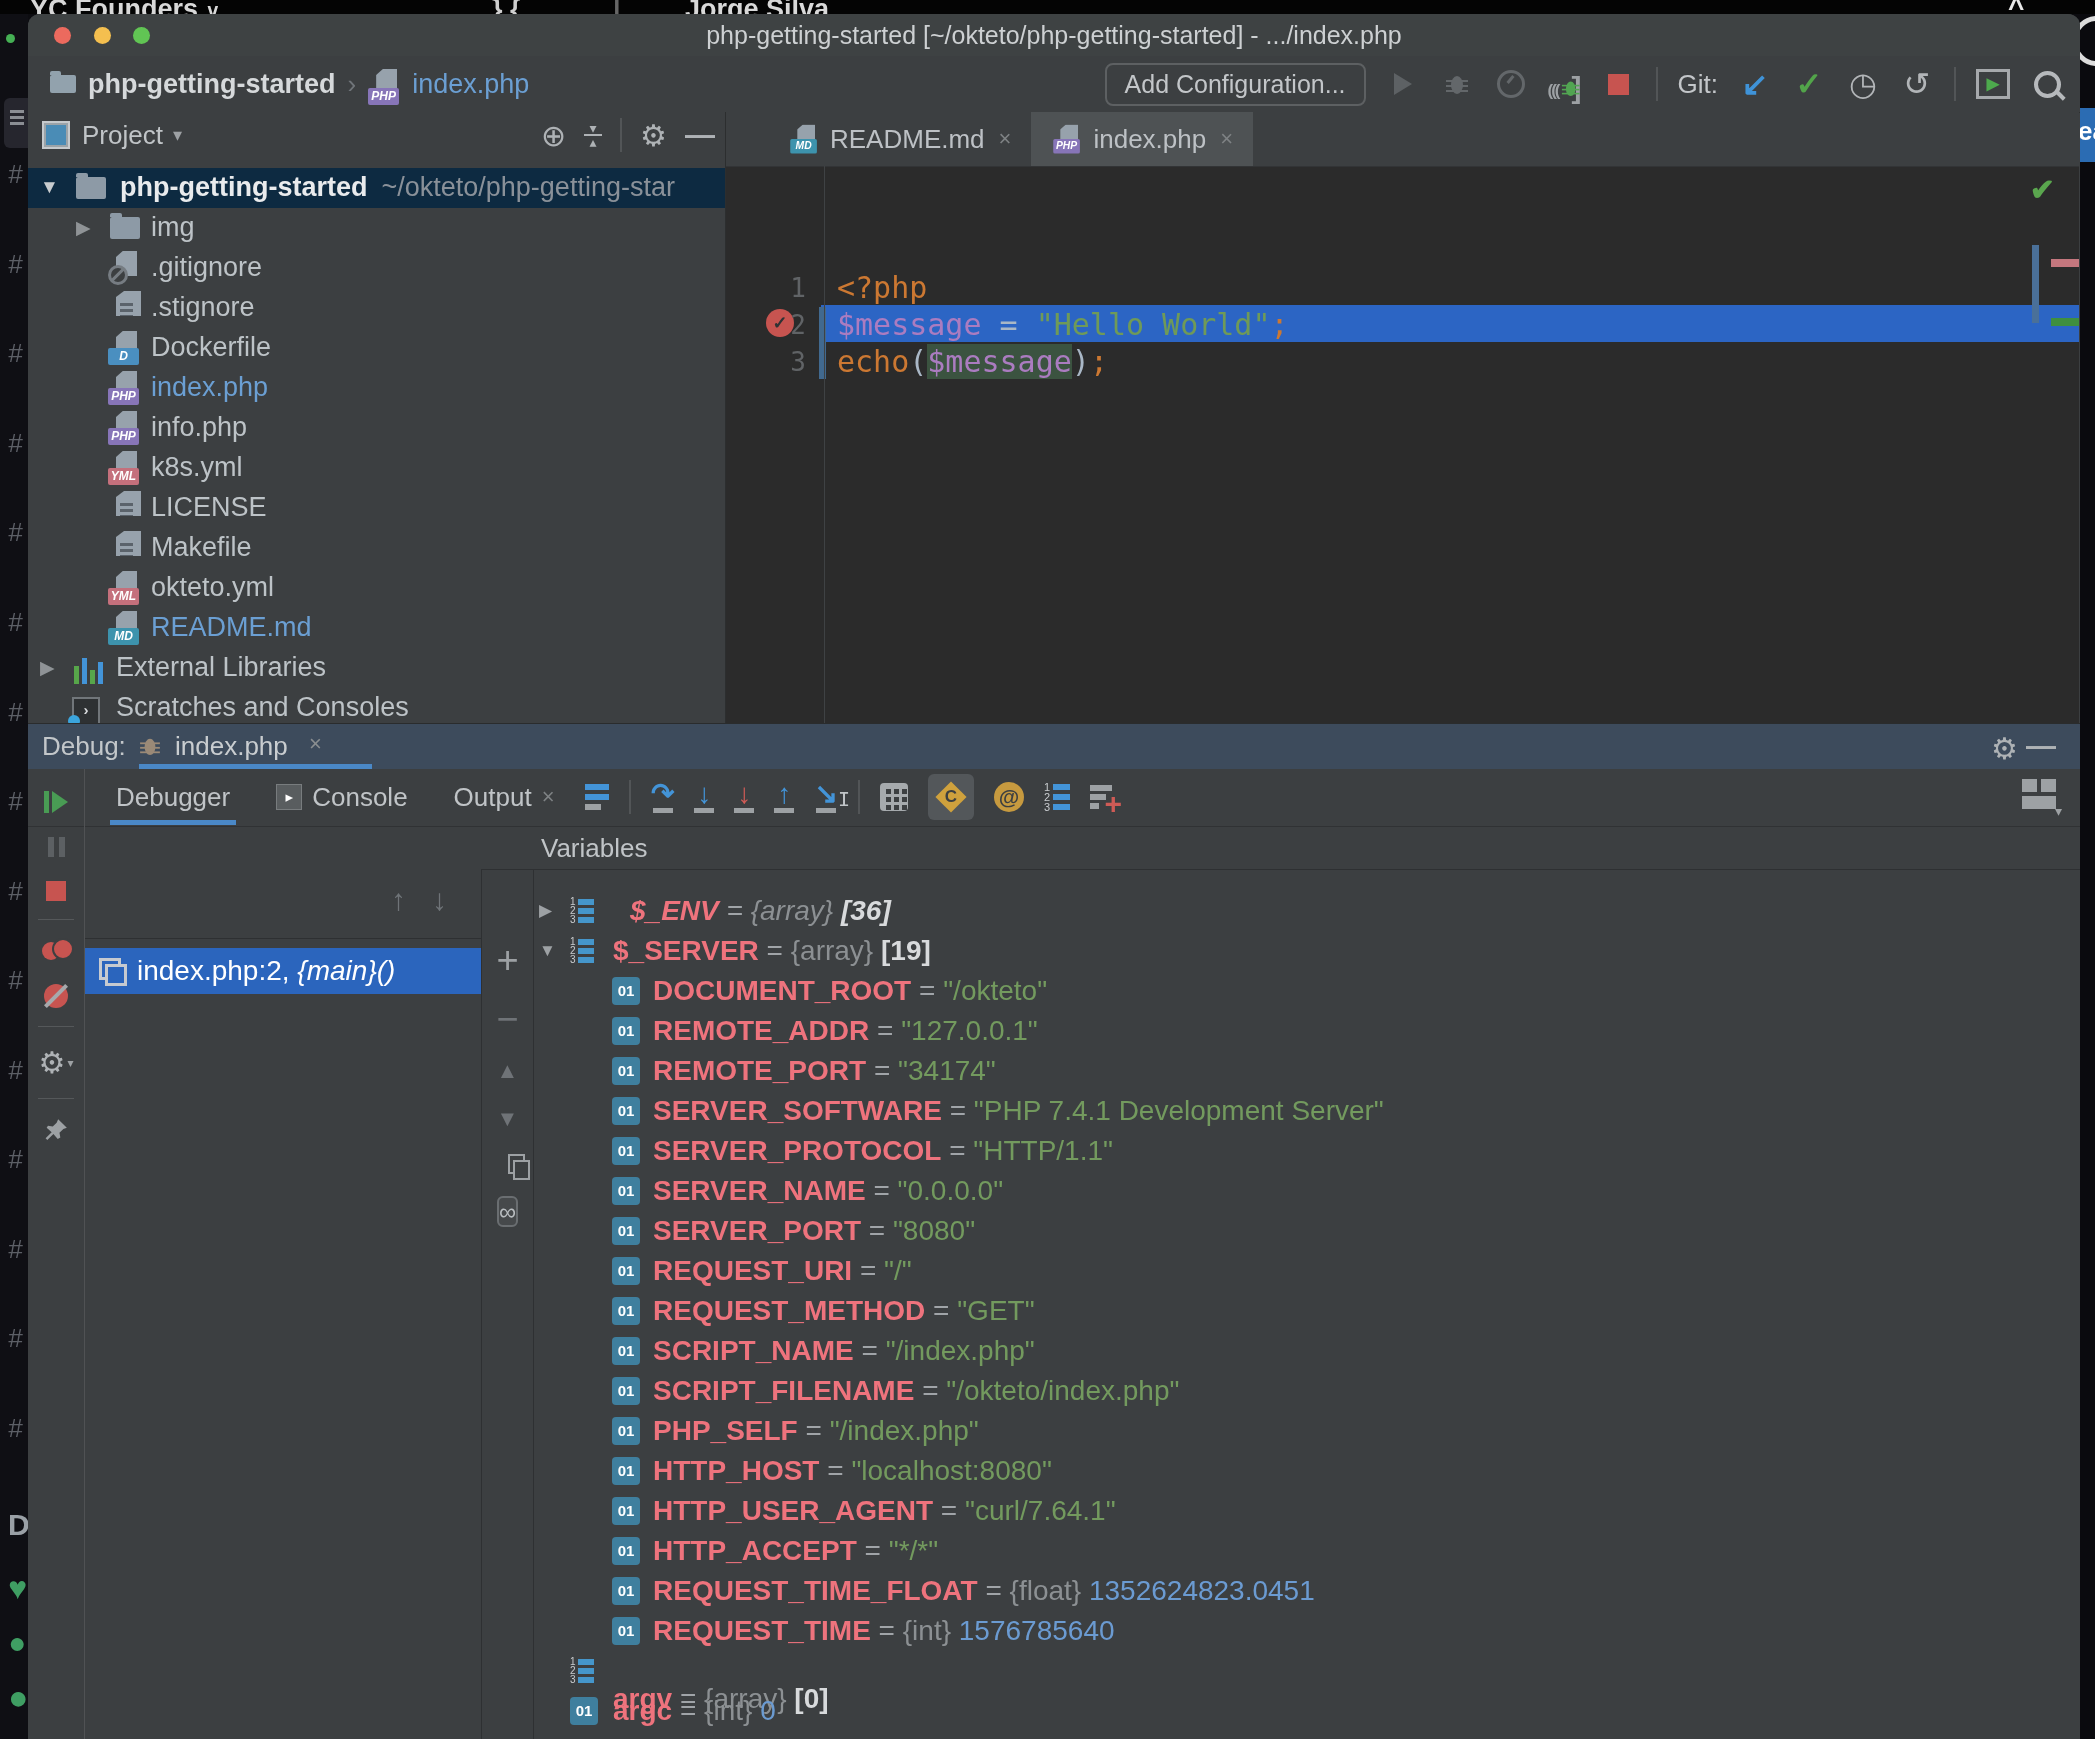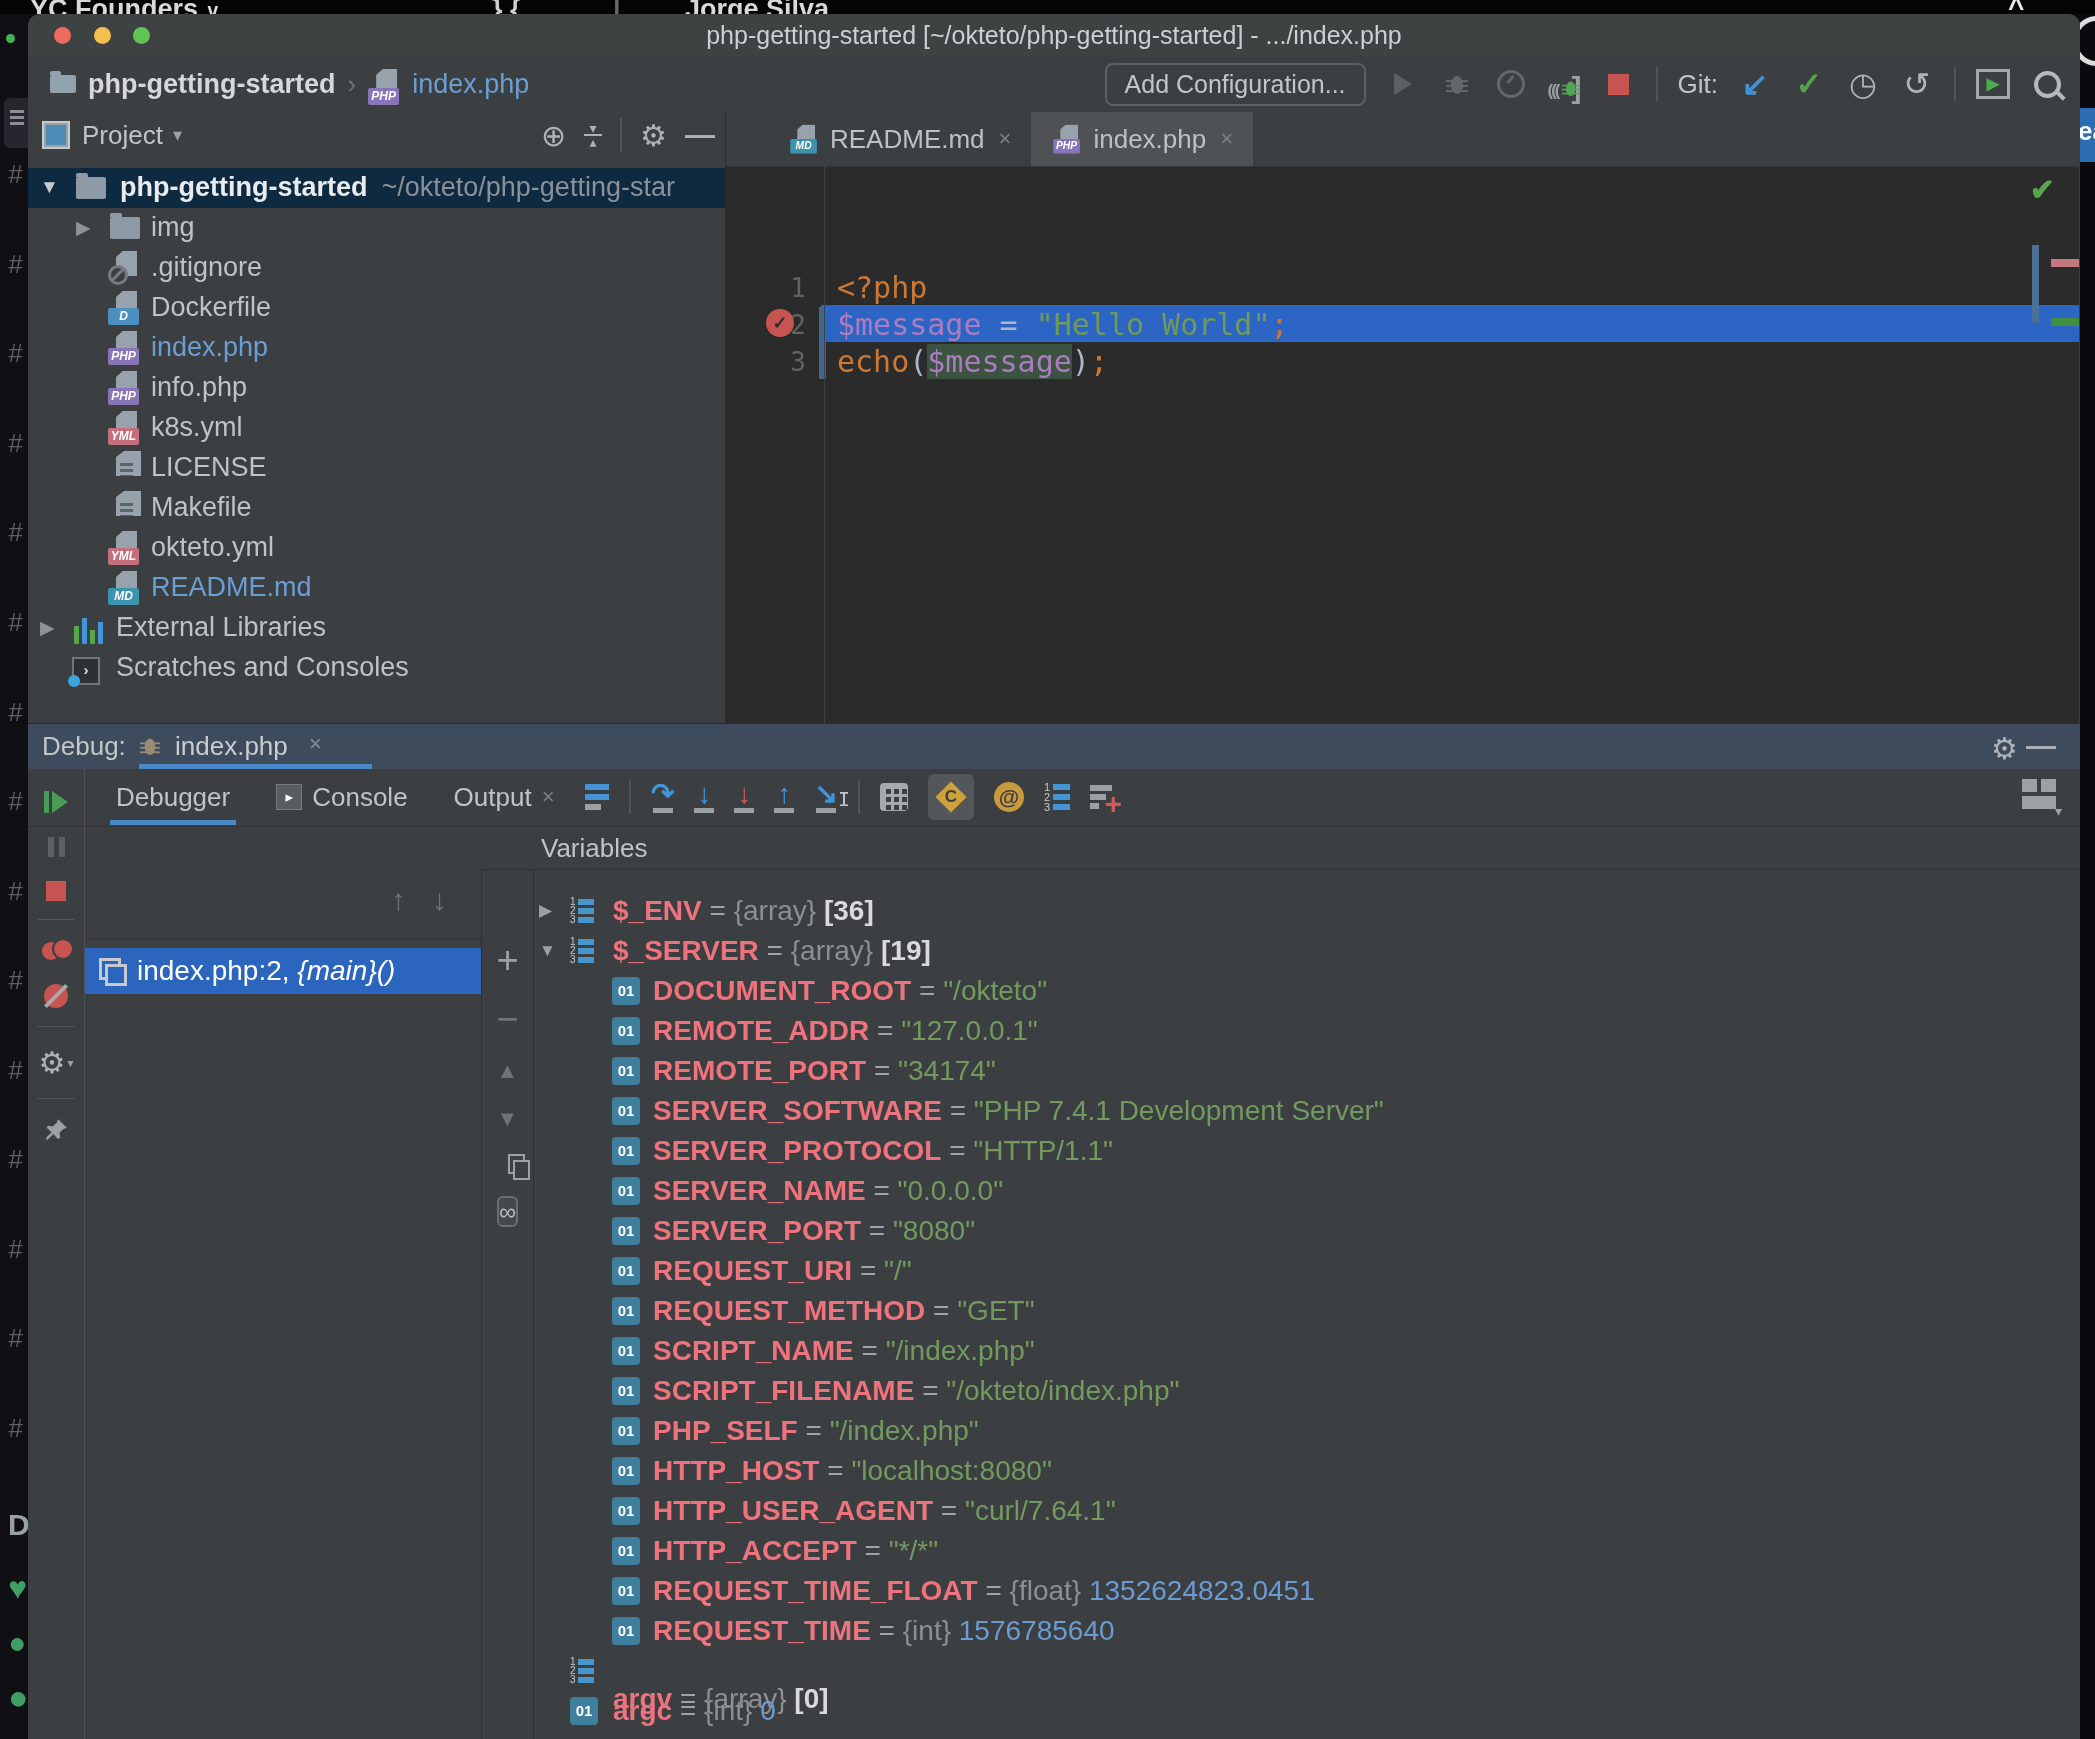--- a/index.html
+++ b/index.html
@@ -348,20 +348,26 @@
             </div>
             <div class="trow">
               <span class="fico" style="left: 80px; top: 3px;">
                 <i class="doc"></i>
                 <i class="nosign"></i>
               </span>
               <span class="lbl" style="left: 123px;">.gitignore</span>
             </div>
             <div class="trow">
               <span class="fico" style="left: 80px; top: 3px;">
+                <i class="doc lines"></i>
+              </span>
+              <span class="lbl" style="left: 123px;">.stignore</span>
+            </div>
+            <div class="trow">
+              <span class="fico" style="left: 80px; top: 3px;">
                 <i class="doc"></i>
                 <i class="badge" style="background: rgb(74, 143, 192);">D</i>
               </span>
               <span class="lbl" style="left: 123px;">Dockerfile</span>
             </div>
             <div class="trow">
               <span class="fico" style="left: 80px; top: 3px;">
                 <i class="doc"></i>
                 <i class="badge" style="background: rgb(135, 117, 184);">PHP</i>
               </span>
@@ -620,21 +626,21 @@
                 </span>
                 <span class="r">
                   <span class="d">2</span>
                   <span class="b"></span>
                 </span>
                 <span class="r">
                   <span class="d">3</span>
                   <span class="b"></span>
                 </span>
               </span>
-              <span style="position: absolute; left: 81px;"><span class="vname">$_ENV</span><span class="veq"> = </span><span class="vtype">{array} </span><span class="v-count">[36]</span></span>
+              <span style="position: absolute; left: 98px; font-style: italic;"><span class="vname">$_ENV</span><span class="veq"> = </span><span class="vtype">{array} </span><span class="v-count">[36]</span></span>
             </div>
             <div class="vrow">
               <span class="va">▼</span>
               <span class="aico" style="left: 38px;">
                 <span class="r">
                   <span class="d">1</span>
                   <span class="b"></span>
                 </span>
                 <span class="r">
                   <span class="d">2</span>

